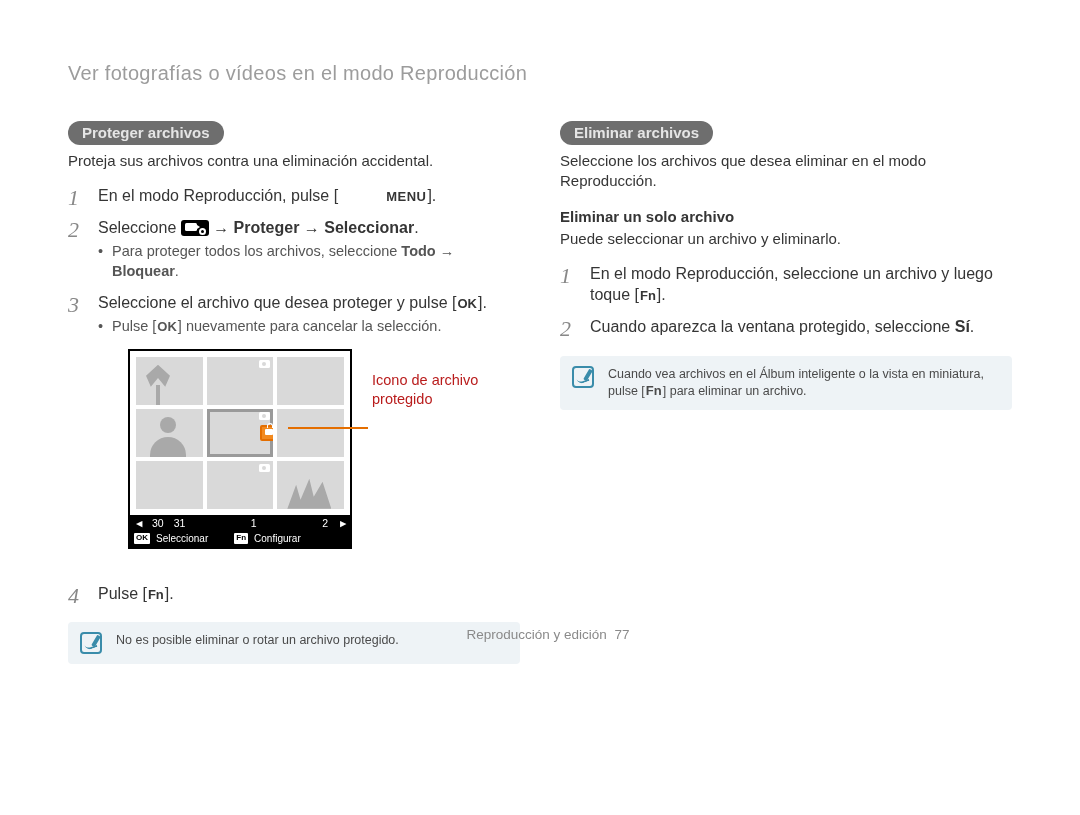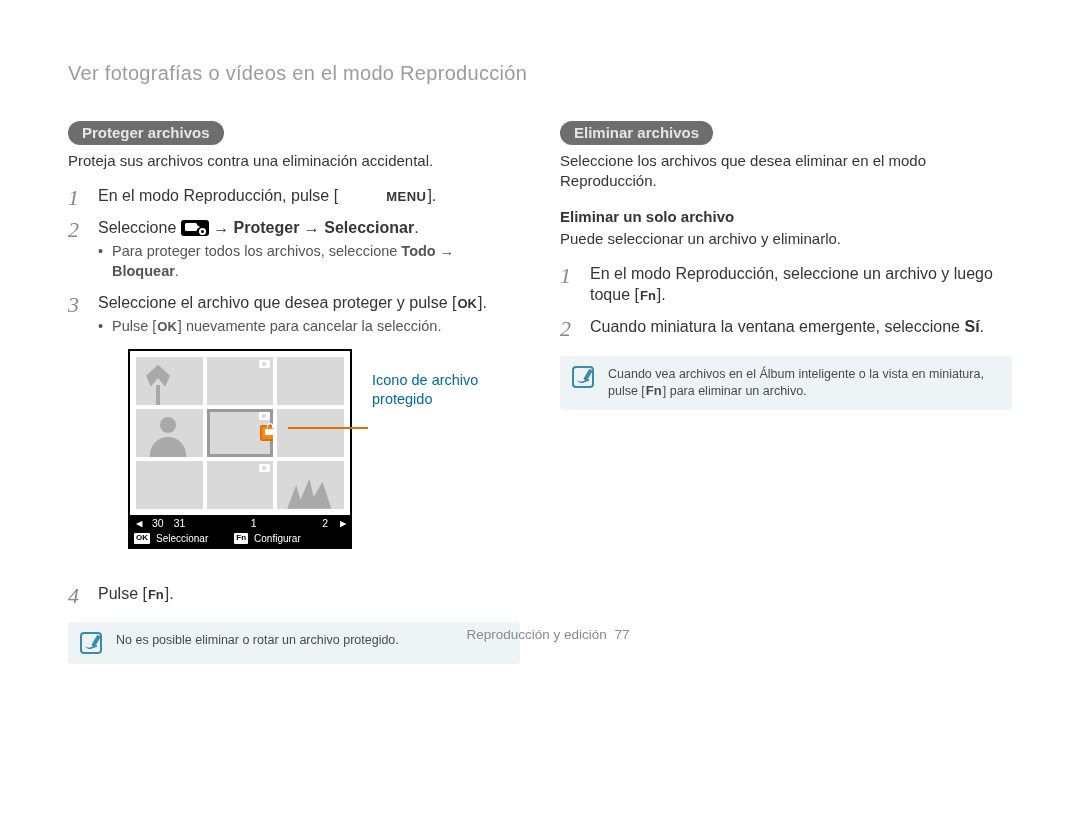--- a/index.html
+++ b/index.html
@@ -210,21 +210,21 @@
     position:absolute;
     top: 78px;
     left: 160px;
     width: 80px;
     height: 2px;
     background:#e46e00;
     z-index:2;
   }
   .callout-label{
     font-size:14.5px;
-    color:#0369a1;
+    color:#b91c1c;
     line-height:1.3;
     padding-top: 22px;
   }
 
   .palm { position:absolute; left:6px; bottom:0; width:32px; height:40px; }
   .palm::before{ content:""; position:absolute; bottom:0; left:14px; width:4px; height:20px; background:#a9a9a9; }
   .palm::after { content:""; position:absolute; top:0; left:4px; width:24px; height:22px; background:#a9a9a9; clip-path: polygon(50% 0,100% 50%,80% 100%,50% 60%,20% 100%,0 50%); }
   .person { position:absolute; left:10px; bottom:0; width:44px; height:42px; }
   .person::before{content:"";position:absolute;top:2px;left:14px;width:16px;height:16px;border-radius:50%;background:#a9a9a9;}
   .person::after {content:"";position:absolute;bottom:0;left:4px;width:36px;height:20px;border-radius:18px 18px 0 0;background:#a9a9a9;}
@@ -418,21 +418,21 @@
       <p class="intro">Seleccione los archivos que desea eliminar en el modo Reproducción.</p>
 
       <div class="h4">Eliminar un solo archivo</div>
       <p class="intro" style="margin-top:2px;">Puede seleccionar un archivo y eliminarlo.</p>
 
       <ol class="steps">
         <li>
           <span>En el modo Reproducción, seleccione un archivo y luego toque [</span><span class="key fn">Fn</span><span>].</span>
         </li>
         <li>
-          <span>Cuando miniatura la ventana emergente, seleccione </span><span class="bold">Sí</span><span>.</span>
+          <span>Cuando aparezca la ventana protegido, seleccione </span><span class="bold">Sí</span><span>.</span>
         </li>
       </ol>
 
       <div class="note-box">
         <span class="note-icon"></span>
         <span>
           <span>Cuando vea archivos en el Álbum inteligente o la vista en miniatura, pulse [</span><span class="key fn">Fn</span><span>] para eliminar un archivo.</span>
         </span>
       </div>
     </div>

